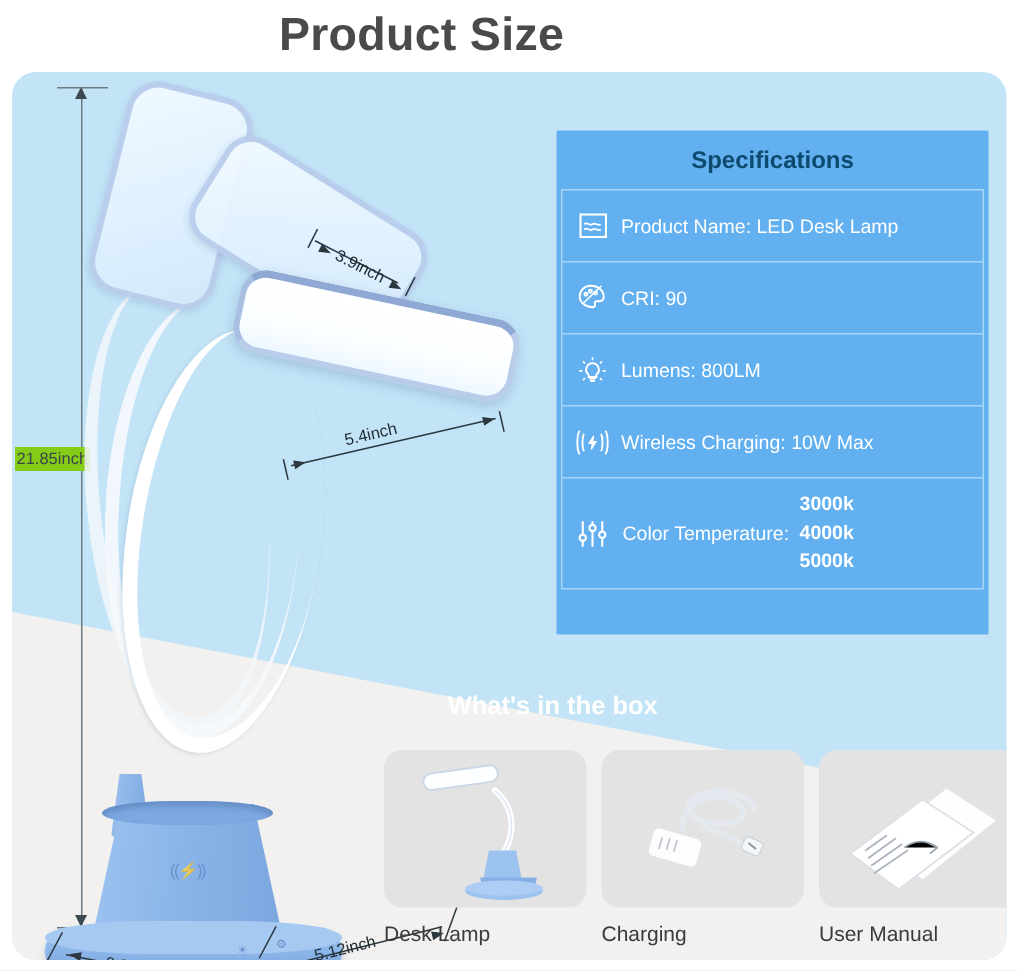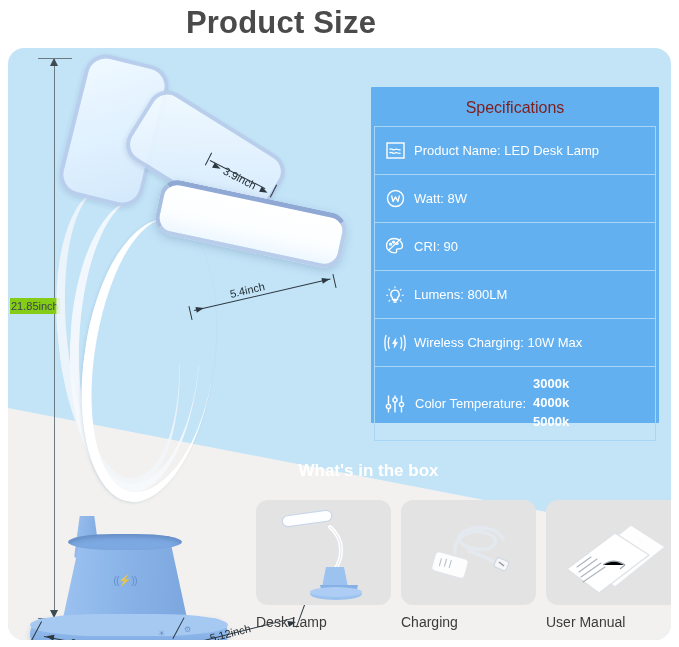--- a/index.html
+++ b/index.html
@@ -138,21 +138,21 @@
   .spec-panel {
     position: absolute; right: 9px; top: 36px;
     width: 294px; height: 342px;
     background: #62b0f0;
     border: 3px solid #c3e4f7;
     border-radius: 4px;
     padding: 3px;
   }
   .spec-title {
     height: 36px; display: flex; align-items: center; justify-content: center;
-    color: #7f1d1d; font-size: 16px; font-weight: normal;
+    color: #0c4a6e; font-size: 16px; font-weight: bold;
   }
   .spec-rows { border: 1px solid #a9d6f7; border-bottom: none; }
   .spec-row {
     display: flex; align-items: center; gap: 7px;
     padding: 0 8px; height: 48px;
     border-bottom: 1px solid #a9d6f7;
     color: #ffffff; font-size: 13px;
   }
   .spec-row.tall { height: 74px; }
   .spec-icon { flex: 0 0 24px; height: 24px; display:flex; align-items:center; justify-content:center; }
@@ -252,29 +252,20 @@
         <span class="spec-icon">
           <svg width="21" height="21" viewBox="0 0 21 21" fill="none" stroke="#fff" stroke-width="1.4">
             <rect x="2" y="3" width="17" height="15"></rect>
             <path d="M4.5 9.5c2-2 3.5 1.5 5.5 0s3.5 1.5 5.5 0" stroke-width="1.2"></path>
             <path d="M4.5 13c2-2 3.5 1.5 5.5 0s3.5 1.5 5.5 0" stroke-width="1.2"></path>
           </svg>
         </span>
         <span class="spec-label">Product Name: LED Desk Lamp</span>
       </div>
 
-      <div class="spec-row">
-        <span class="spec-icon">
-          <svg width="21" height="21" viewBox="0 0 21 21" fill="none" stroke="#fff" stroke-width="1.4">
-            <circle cx="10.5" cy="10.5" r="8"></circle>
-            <path d="M6.5 7.5l1.6 6 2.4-4.6 2.4 4.6 1.6-6" stroke-width="1.3" stroke-linejoin="round"></path>
-          </svg>
-        </span>
-        <span class="spec-label">Watt: 8W</span>
-      </div>
 
       <div class="spec-row">
         <span class="spec-icon">
           <svg width="22" height="21" viewBox="0 0 22 21" fill="none" stroke="#fff" stroke-width="1.3">
             <path d="M10 2.5c4.7 0 8.5 3.3 8.5 7.3 0 2.4-2 3-3.3 3h-1.4c-1 0-1.6.8-1.2 1.7.5 1.1-.3 2.3-1.6 2.3C6.3 16.8 2.5 13.6 2.5 9.8 2.5 5.8 5.3 2.5 10 2.5Z"></path>
             <circle cx="6.6" cy="8.2" r="1"></circle>
             <circle cx="9.6" cy="6.1" r="1"></circle>
             <circle cx="13" cy="7.4" r="1"></circle>
             <path d="M5 14l12-11.5" stroke-width="1.1"></path>
           </svg>

